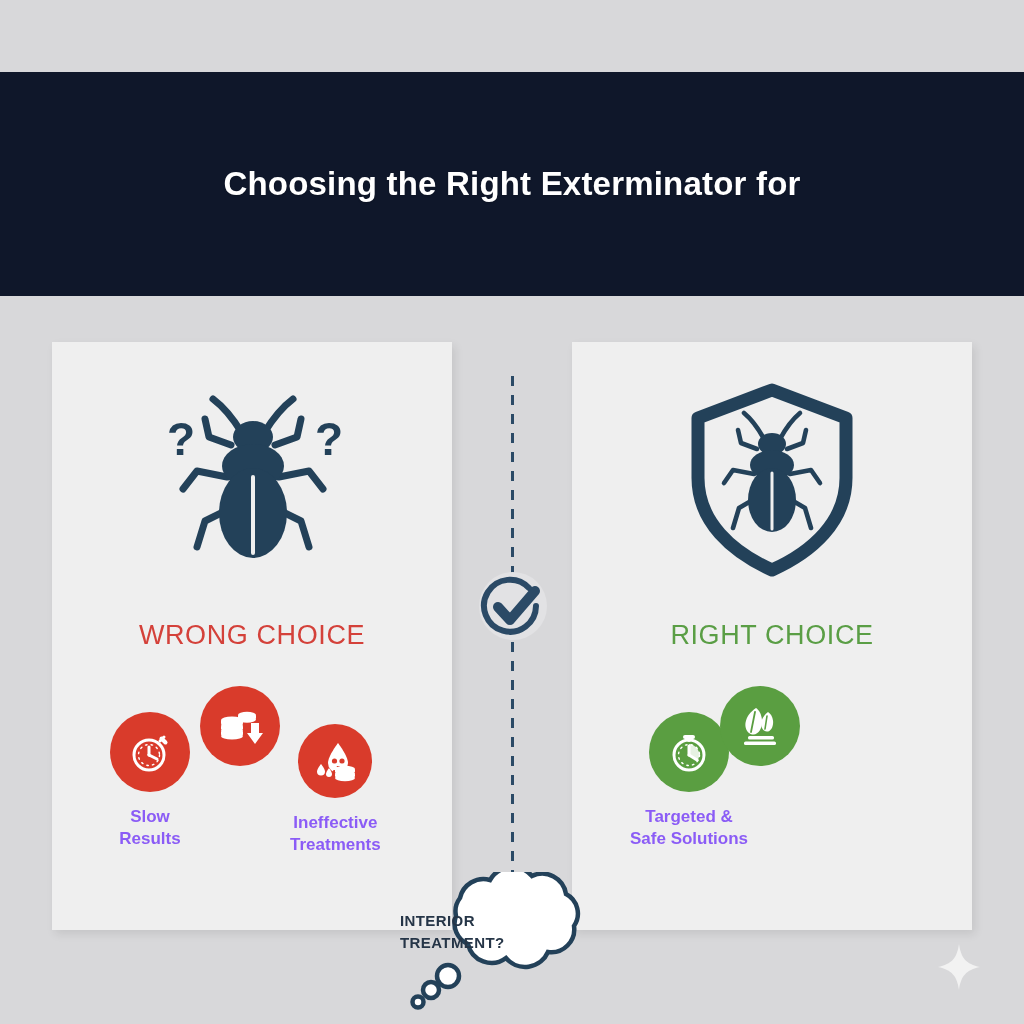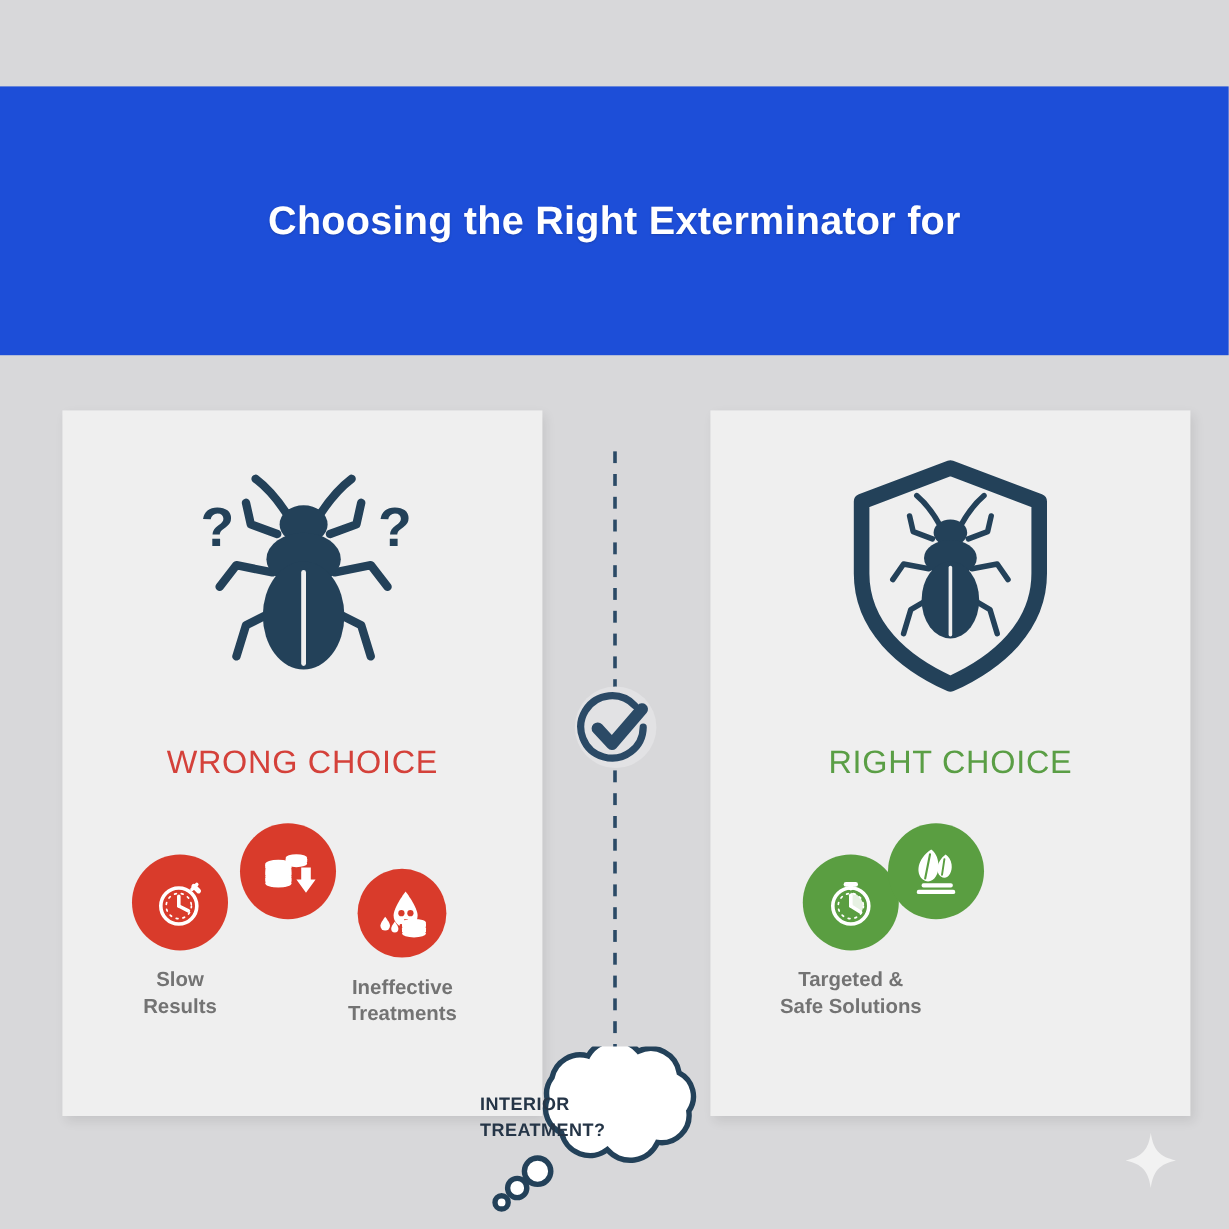--- a/index.html
+++ b/index.html
@@ -15,21 +15,21 @@
     position: relative;
   }
 
   
   .header-band {
     position: absolute;
     left: 0;
     top: 72px;
     width: 1024px;
     height: 224px;
-    background: #1d4ed8;
+    background: #0f172a;
     display: flex;
     align-items: center;
     justify-content: center;
   }
   .header-title {
     color: #ffffff;
     font-size: 33px;
     font-weight: bold;
     line-height: 1.62;
     text-align: center;
@@ -42,21 +42,21 @@
   
   .panel {
     position: absolute;
     top: 342px;
     width: 400px;
     height: 588px;
     background: #efefef;
     box-shadow: 3px 4px 9px rgba(0,0,0,0.09);
   }
   .panel-left  { left: 52px; }
-  .panel-right { left: 592px; }
+  .panel-right { left: 572px; }
 
   .panel-icon-wrap {
     position: absolute;
     top: 30px;
     left: 0;
     width: 100%;
     height: 215px;
     display: flex;
     align-items: center;
     justify-content: center;
@@ -93,21 +93,21 @@
     display: flex;
     align-items: center;
     justify-content: center;
   }
   .badge-red   { background: #d93b2b; }
   .badge-green { background: #5a9e41; }
 
   .feat-label {
     margin-top: 14px;
     text-align: center;
-    color: #737373;
+    color: #8b5cf6;
     font-size: 17px;
     font-weight: bold;
     line-height: 1.32;
     white-space: pre-line;
   }
 
   
   .feat-a { left: 58px;  top: 18px; }
   .feat-b { left: 148px; top: -8px; }
   .feat-c { left: 238px; top: 30px; }

